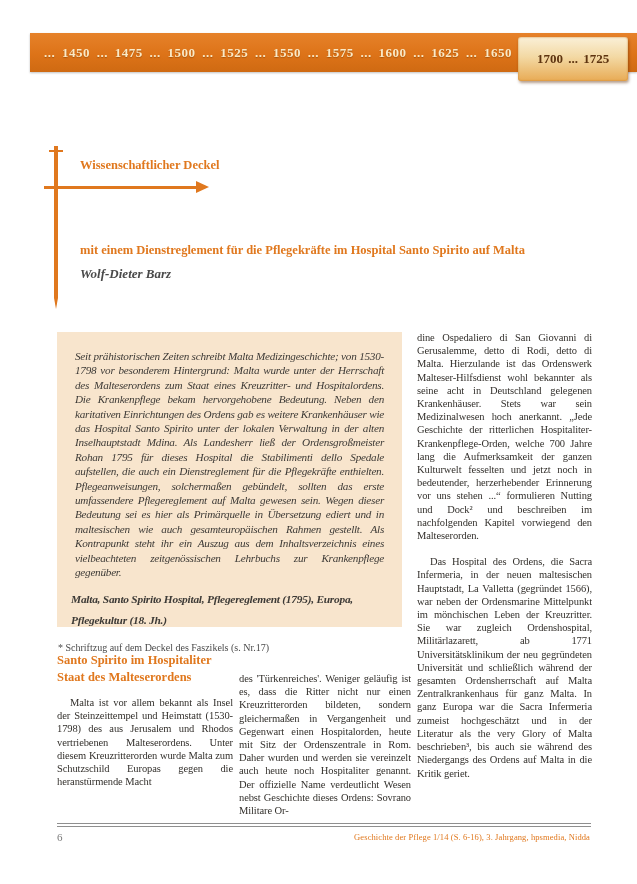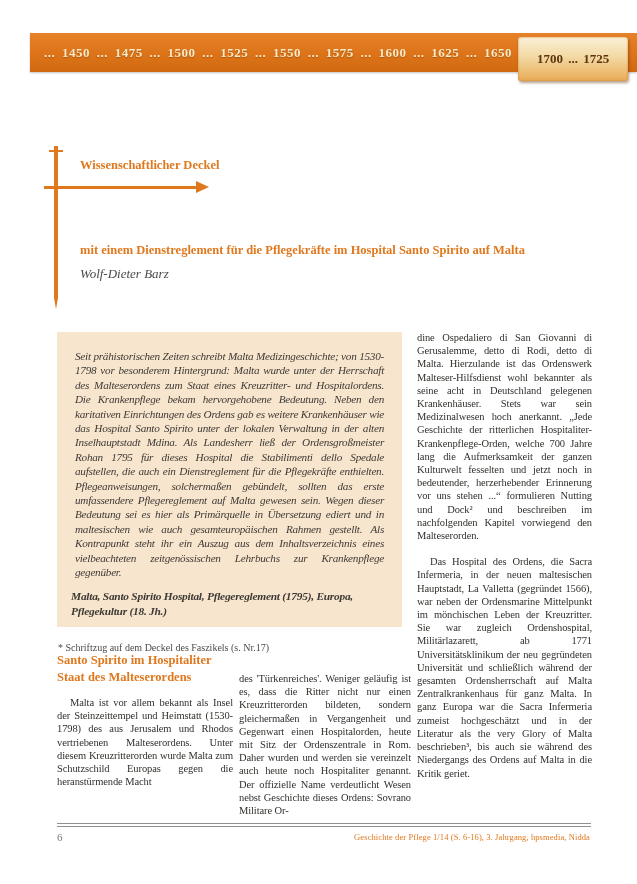--- a/index.html
+++ b/index.html
@@ -56,36 +56,36 @@
     position:absolute;left:79px;top:192px;width:540px;
     color:#a85819;font-weight:bold;font-size:27px;letter-spacing:-.4px;
     white-space:nowrap;
   }
   .subtitle{
     position:absolute;left:80px;top:243px;width:520px;
     color:#e0781e;font-weight:bold;font-size:12.5px;
   }
   .author{
     position:absolute;left:80px;top:266px;
-    color:#4a4a4a;font-style:italic;font-size:13px;
+    color:#4a4a4a;font-style:italic;font-size:13px;font-weight:bold;
   }
   
   .abstract-box{
     position:absolute;left:57px;top:332px;width:345px;height:295px;
     background:#f8e5cd;
     box-sizing:border-box;padding:13px 14px;
     overflow:hidden;
   }
   .abstract-text{
     font-style:italic;font-size:11.2px;line-height:14.4px;
     letter-spacing:-.25px;
     color:#3d3a36;text-align:justify;margin:4px;
   }
   .abstract-keywords{
-    font-style:italic;font-weight:bold;font-size:11.4px;line-height:15px;
+    font-style:italic;font-weight:bold;font-size:11.4px;line-height:21px;
     letter-spacing:-.25px;
     color:#3d3a36;text-align:left;margin:9px 0 0 0;
   }
   
   .footnote{
     position:absolute;left:58px;top:642px;width:340px;
     color:#4a4a4a;font-size:10px;
   }
   
   .bodytext{

